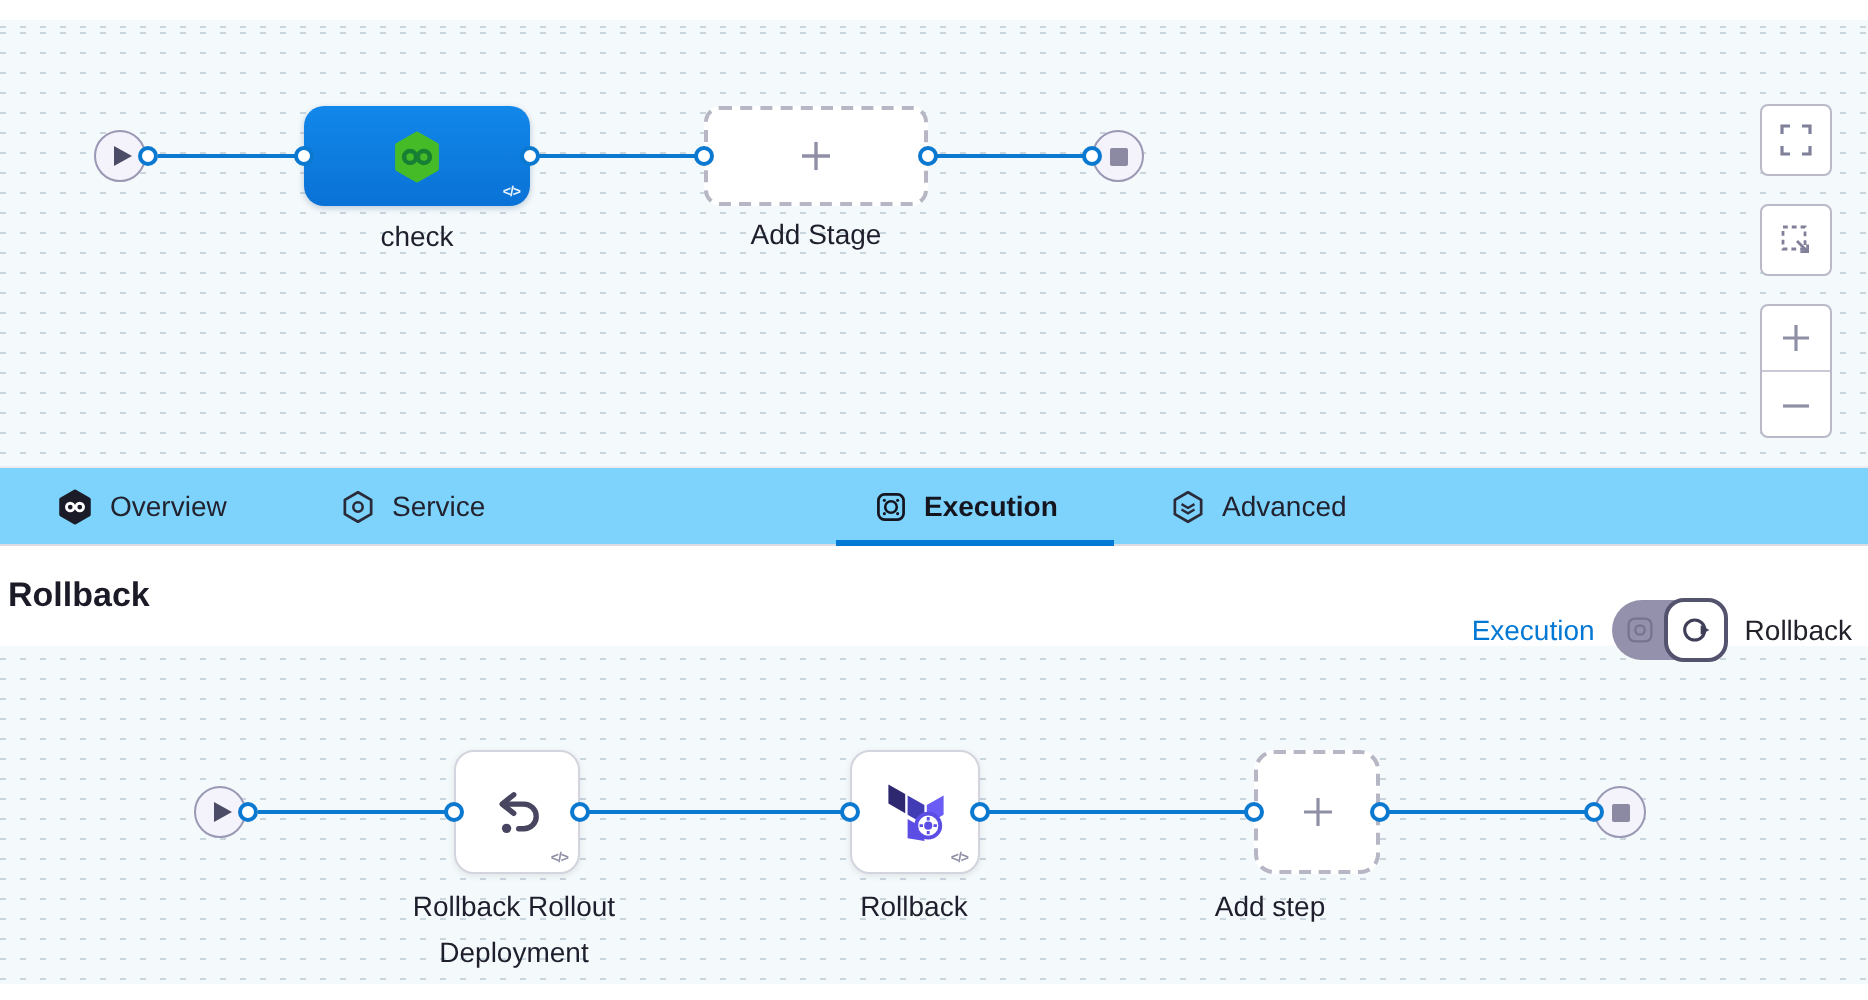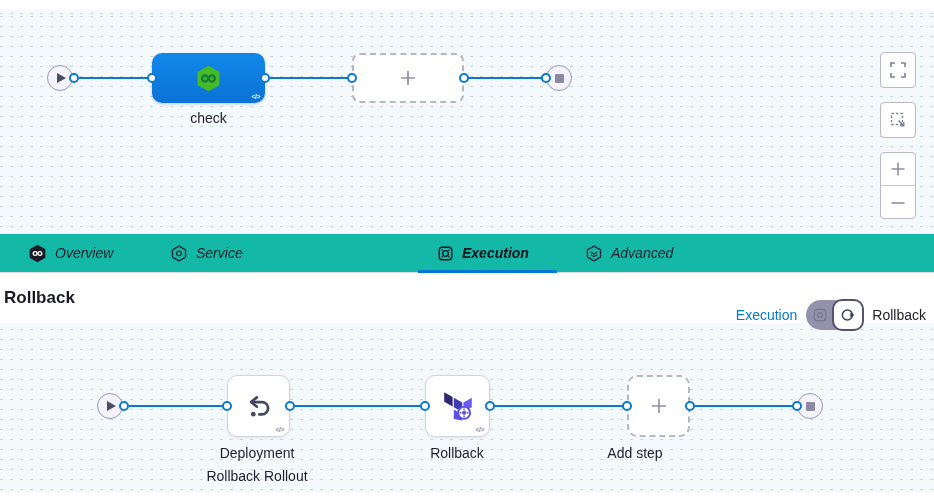--- a/index.html
+++ b/index.html
@@ -72,22 +72,22 @@
   }
   .zoom-stack{
     position:absolute;left:880px;top:142px;width:36px;height:67px;background:#fff;
     border:1px solid #b9b9c8;border-radius:4px;box-sizing:border-box;
   }
   .zoom-cell{width:100%;height:33px;display:flex;align-items:center;justify-content:center;cursor:pointer;}
   .zoom-cell:first-child{border-bottom:1px solid #c9c9d6;box-sizing:border-box;}
 
   
   #tab-bar{
-    position:absolute;top:233px;left:0;width:934px;height:38px;background:#14b8a6;
-    border-top:1px solid #ebebf1;border-bottom:1px solid #dcdce4;box-sizing:content-box;z-index:3;font-style:italic;
+    position:absolute;top:233px;left:0;width:934px;height:38px;background:#7dd3fc;
+    border-top:1px solid #ebebf1;border-bottom:1px solid #dcdce4;box-sizing:content-box;z-index:3;
   }
   .tab{position:absolute;top:0;height:38px;display:flex;align-items:center;gap:8px;
        font-size:14px;color:#22222e;cursor:pointer;white-space:nowrap;}
   .tab.active{font-weight:700;color:#15151f;}
   #tab-underline{position:absolute;left:418px;top:36px;width:139px;height:3px;background:#0278d5;}
 
   
   #section-header{position:absolute;top:272px;left:0;width:934px;height:51px;background:#fff;z-index:2;}
   #section-title{position:absolute;left:4px;top:16px;font-size:17px;font-weight:600;color:#1b1b28;}
   #mode-row{position:absolute;right:8px;top:28px;display:flex;align-items:center;gap:9px;z-index:6;}
@@ -123,20 +123,21 @@
     </svg>
     <span class="code-glyph">&lt;/&gt;</span>
   </div>
   <div class="node-label" style="left:152px;top:97px;width:113px;">check</div>
 
   <div class="dashed-node" style="left:352px;top:43px;width:112px;height:50px;">
     <svg width="20" height="20" viewBox="0 0 20 20">
       <path d="M10 3v14M3 10h14" stroke="#8f8fa6" stroke-width="1.7"></path>
     </svg>
   </div>
+  <div class="node-label" style="left:352px;top:96px;width:112px;">Add Stage</div>
 
   <div class="terminal" style="left:546px;top:55px;">
     <div class="stop-sq"></div>
   </div>
 
   <div class="port" style="left:69px;top:63px;"></div>
   <div class="port" style="left:147px;top:63px;"></div>
   <div class="port" style="left:260px;top:63px;"></div>
   <div class="port" style="left:347px;top:63px;"></div>
   <div class="port" style="left:459px;top:63px;"></div>
@@ -238,22 +239,22 @@
 
   <div class="step-box" style="left:227px;top:52px;">
     <svg width="28" height="28" viewBox="0 0 24 24">
       <path d="M10.2 4.6 5.2 8.6l5 4" fill="none" stroke="#47455f" stroke-width="2.3" stroke-linecap="round" stroke-linejoin="round"></path>
       <path d="M5.6 8.6h8.9a5.3 5.3 0 1 1 0 10.6h-2.2" fill="none" stroke="#47455f" stroke-width="2.3" stroke-linecap="round"></path>
       <circle cx="7.1" cy="19" r="2" fill="#47455f"></circle>
     </svg>
     <span class="code-glyph gray">&lt;/&gt;</span>
   </div>
   <div class="node-label" style="left:157px;top:119px;width:200px;">
+    <div>Rollback Rollout</div>
     <div>Deployment</div>
-    <div>Rollback Rollout</div>
   </div>
 
   <div class="step-box" style="left:425px;top:52px;width:65px;">
     <svg width="30" height="30" viewBox="0 0 25 25">
       <polygon points="1,1 8,5 8,13 1,9" fill="#2e2870"></polygon>
       <polygon points="9,5.6 16,9.6 16,17.6 9,13.6" fill="#423cb4"></polygon>
       <polygon points="17,9.6 24,5.6 24,13.6 17,17.6" fill="#6a5cf5"></polygon>
       <polygon points="9,15.4 16,19.4 16,24.6 9,23.4" fill="#5c4ee5"></polygon>
       <circle cx="17.6" cy="18.2" r="5" fill="#fff" stroke="#5c4ee5" stroke-width="1.6"></circle>
       <circle cx="17.6" cy="18.2" r="1.7" fill="#5c4ee5"></circle>

